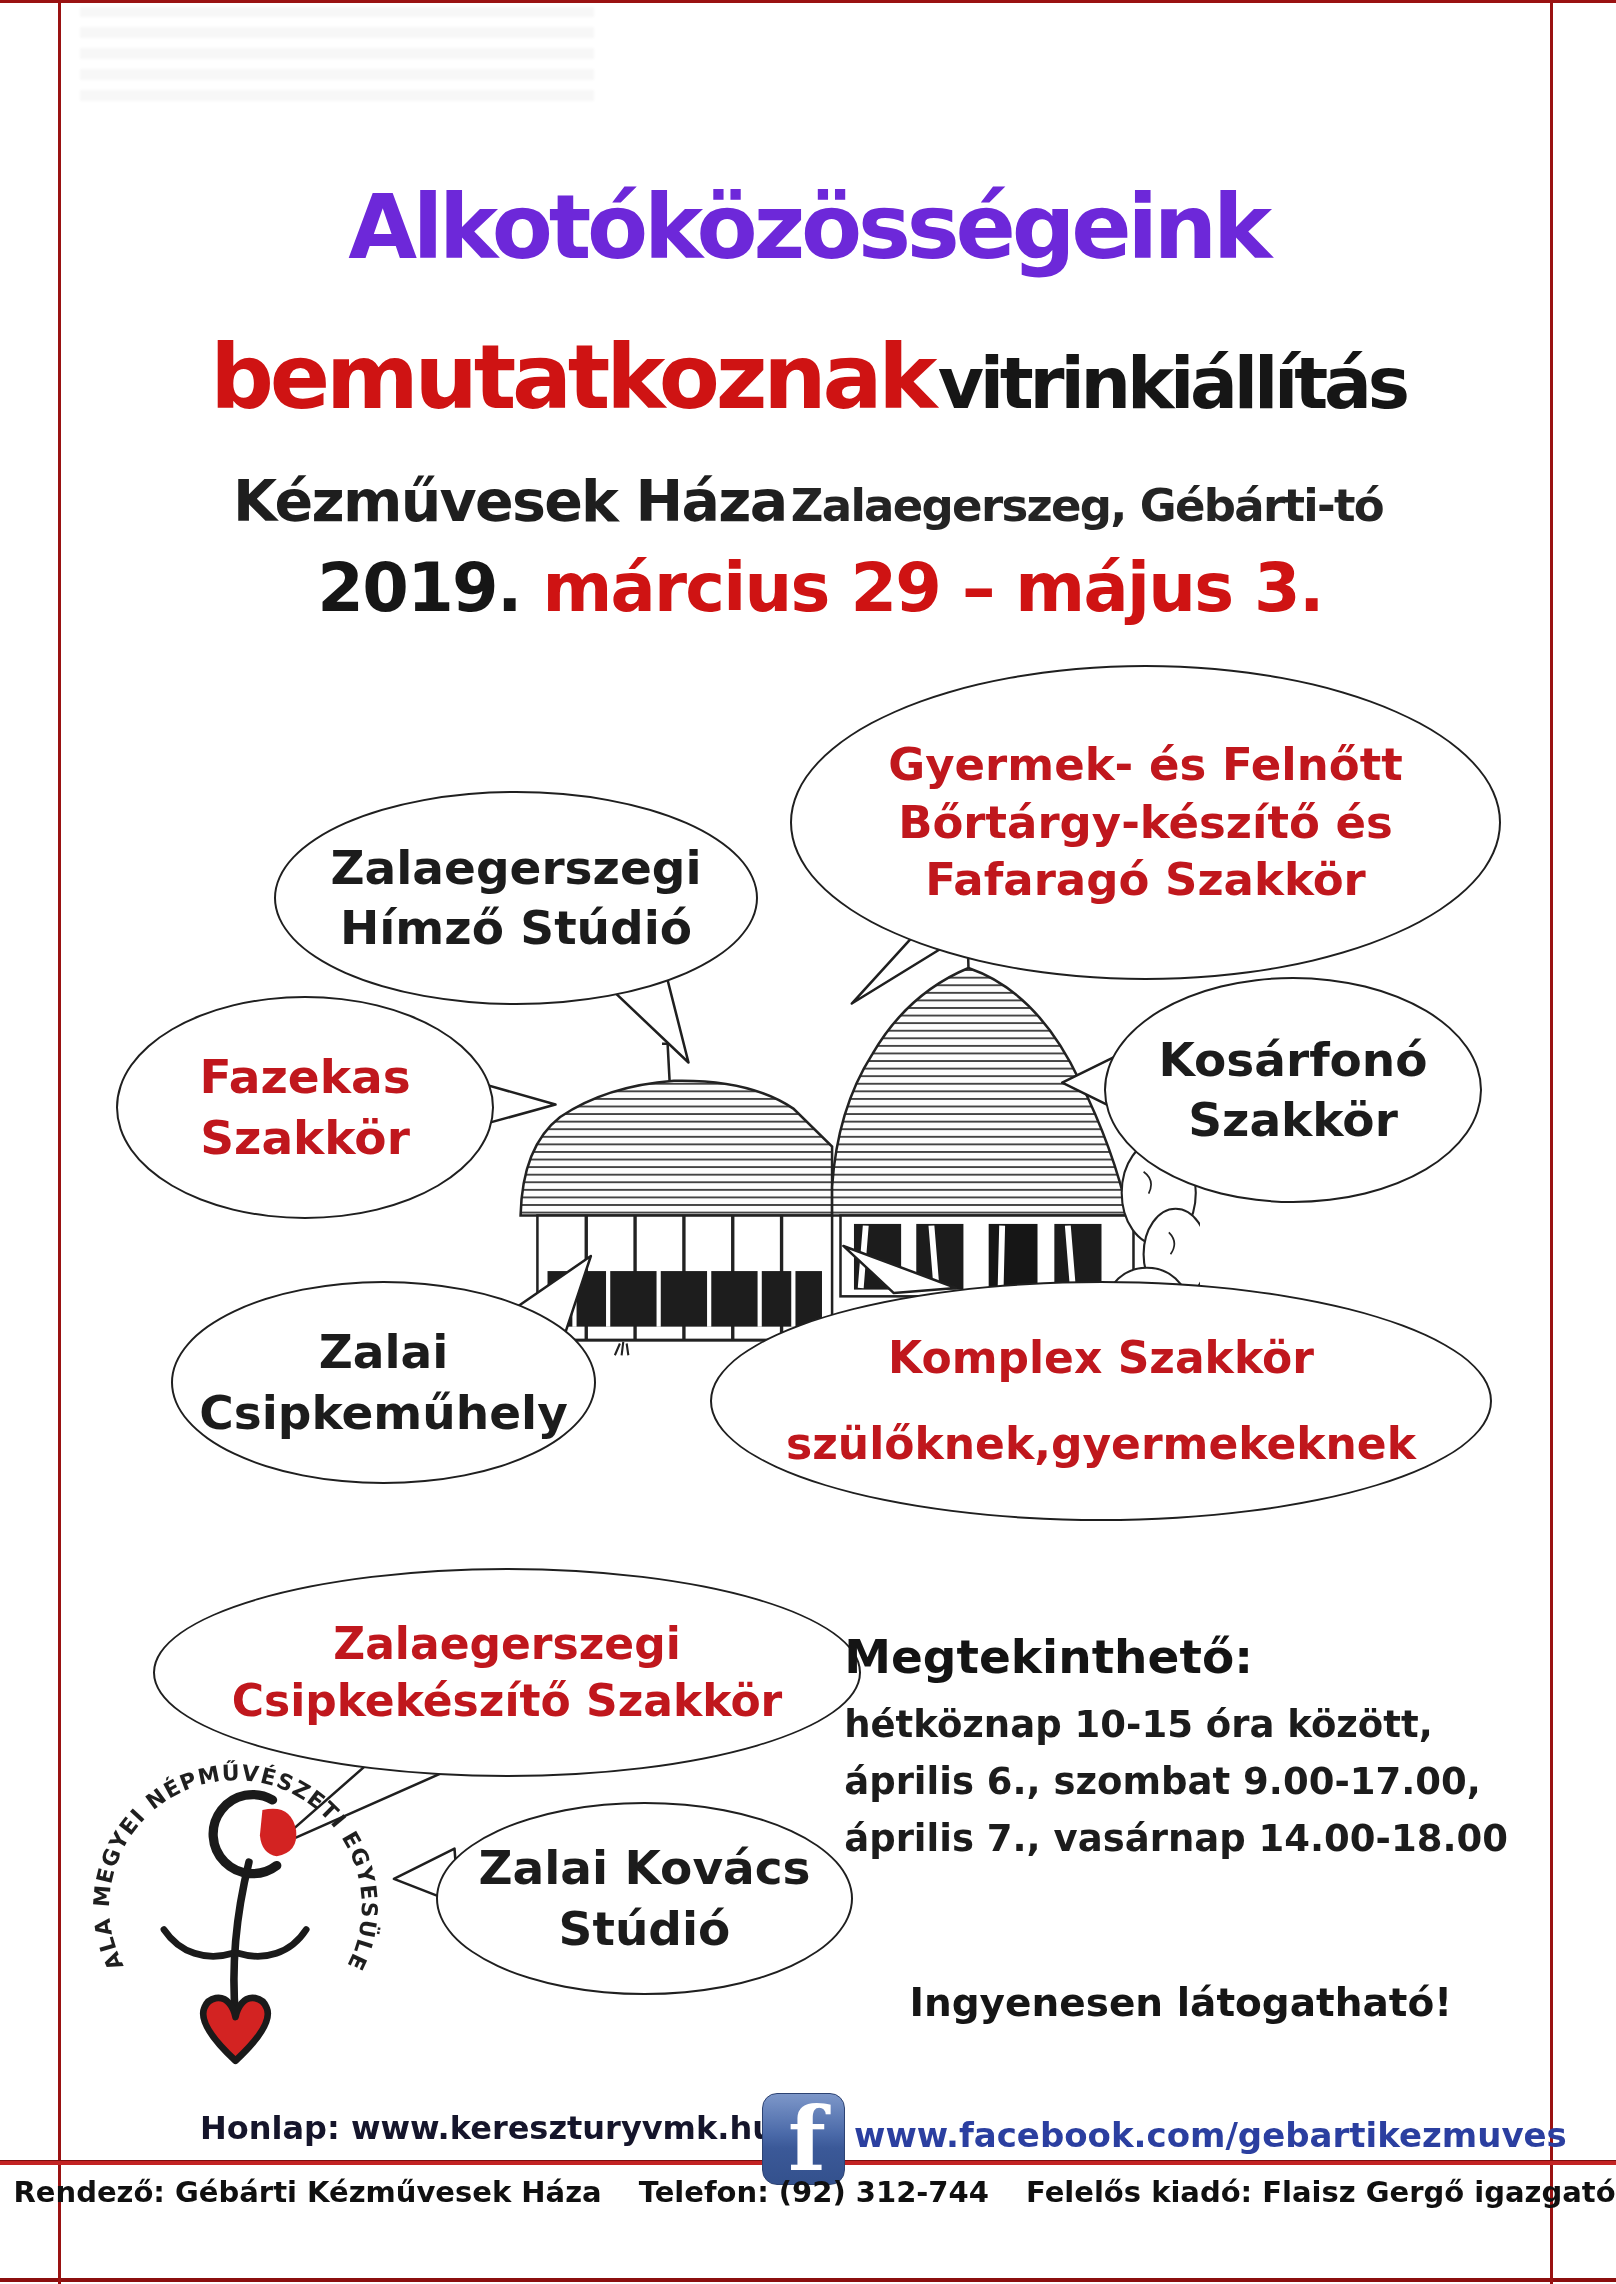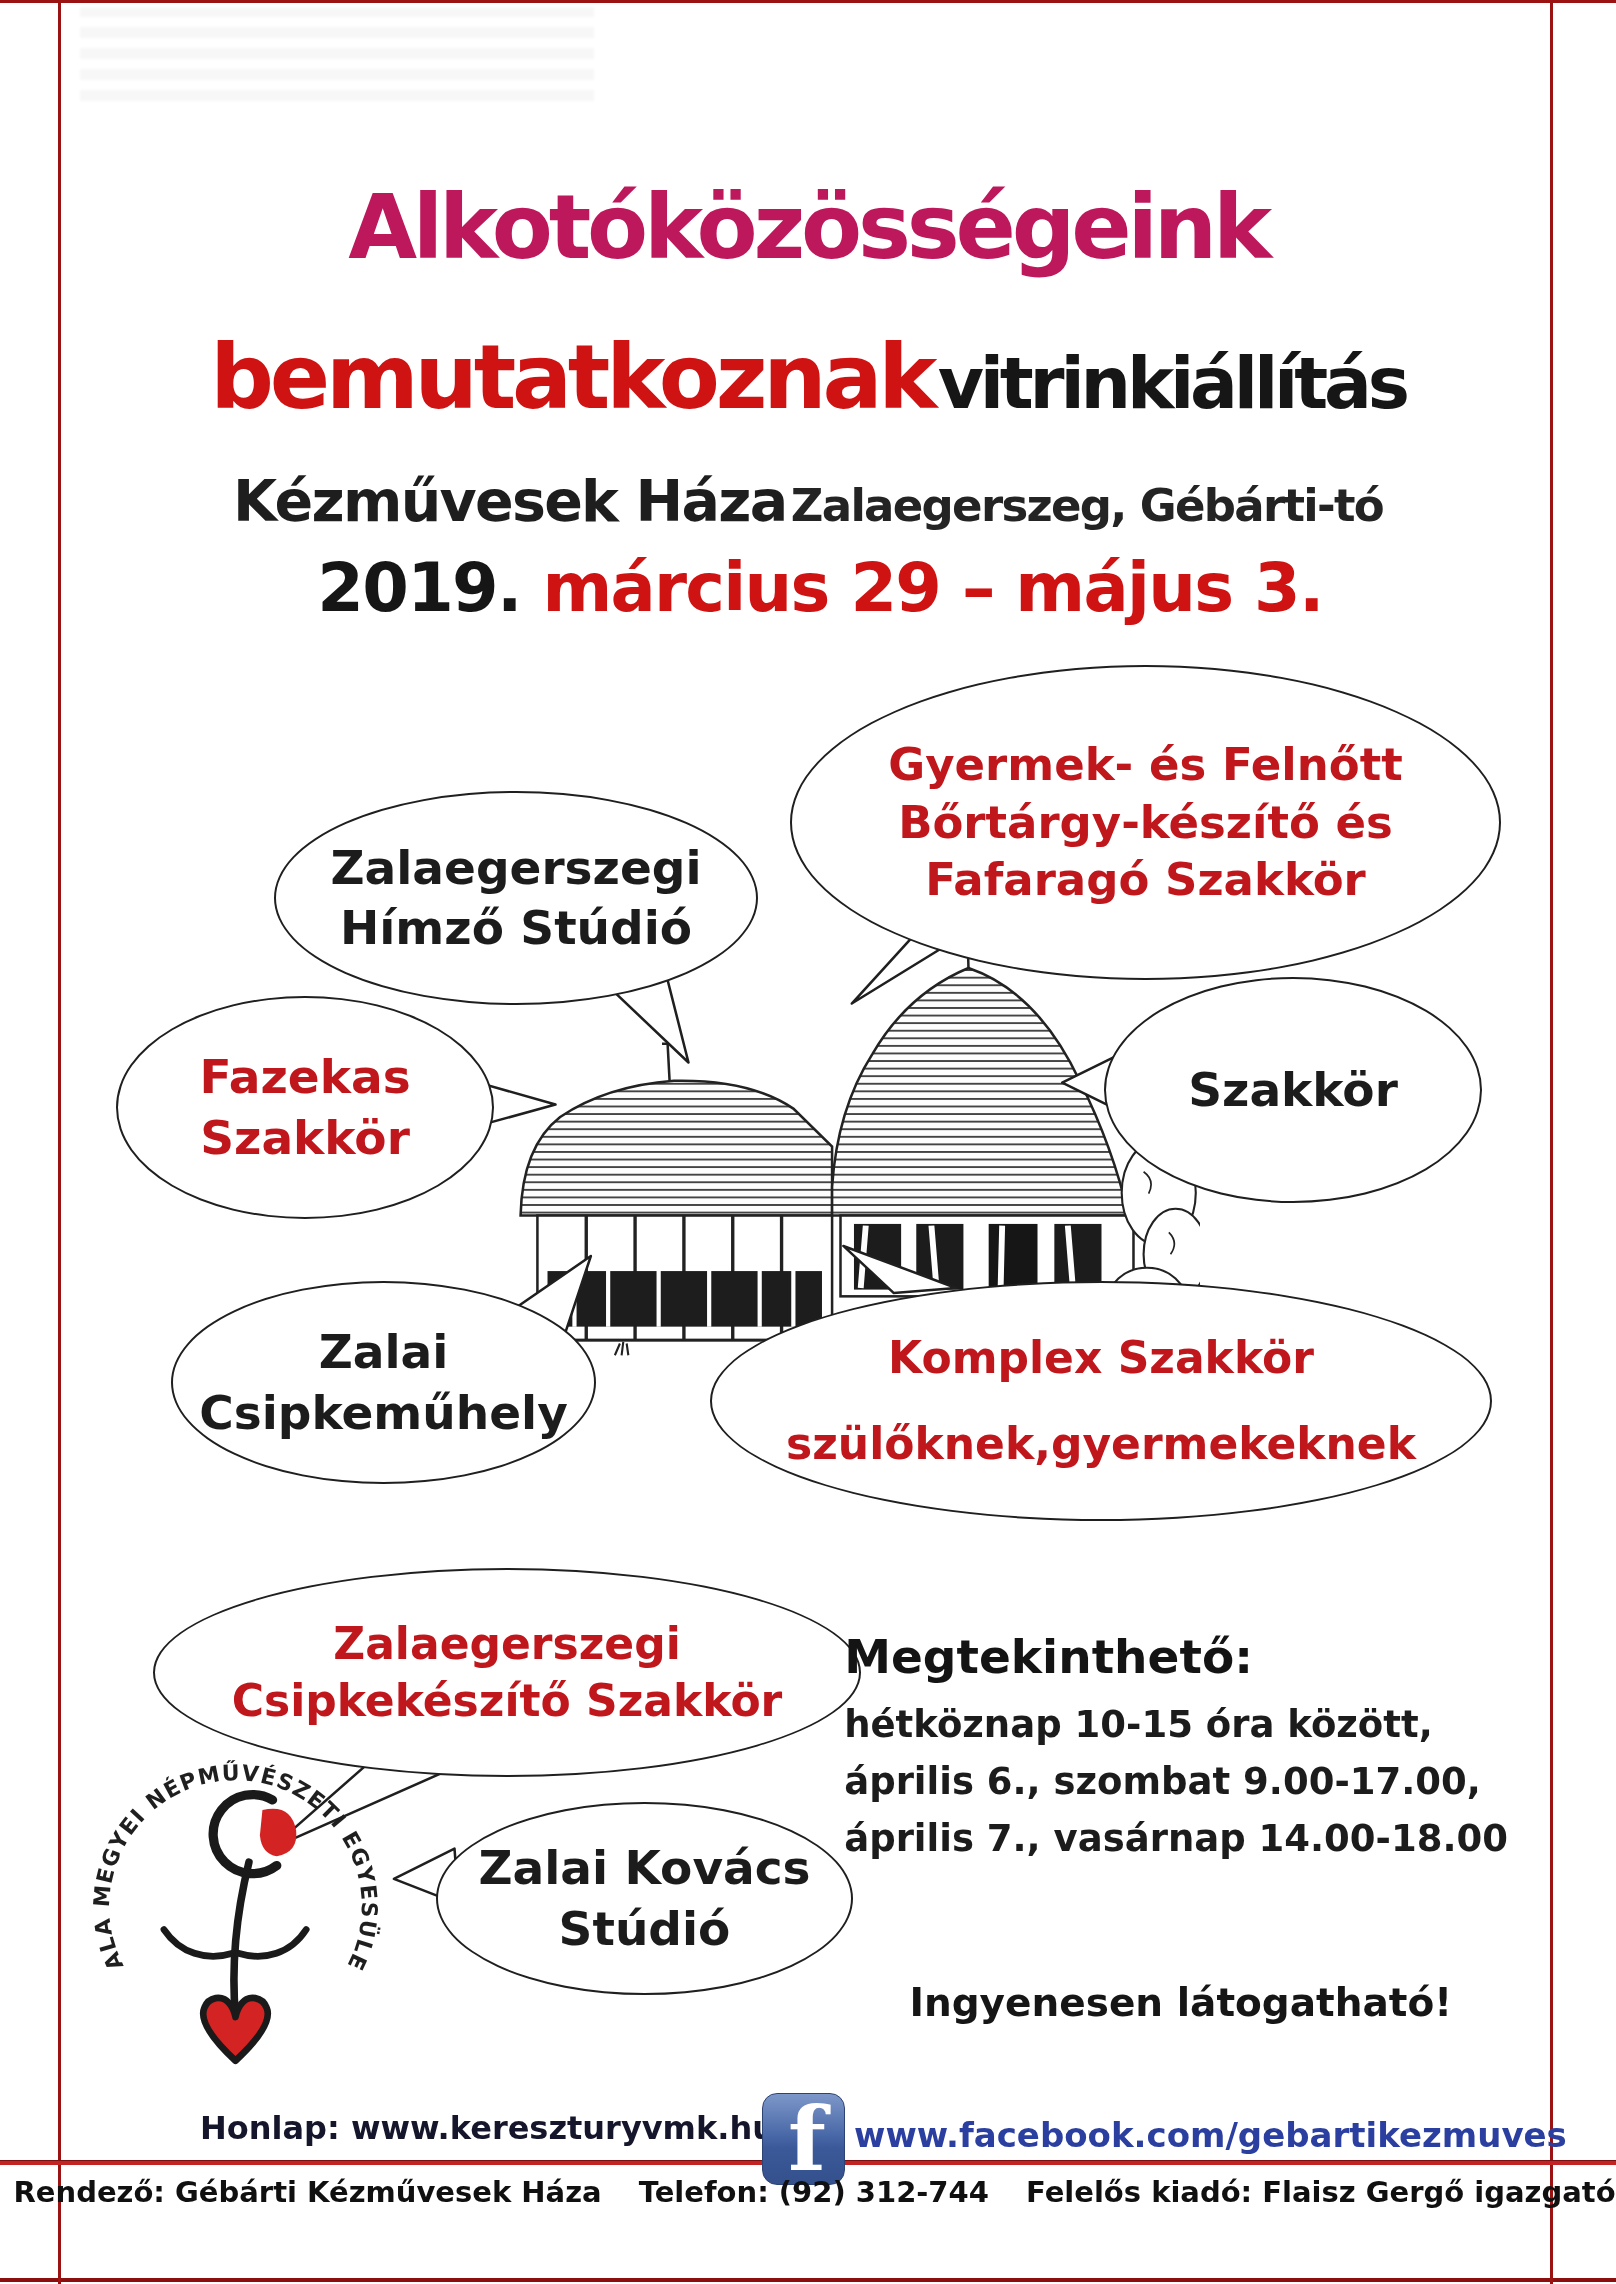--- a/index.html
+++ b/index.html
@@ -64,21 +64,21 @@
 
 <div class="page">
 
   <div class="frame-top"></div>
   <div class="frame-bottom"></div>
   <div class="frame-left"></div>
   <div class="frame-right"></div>
   <div class="rule-red"></div>
   <div class="ghost"></div>
 
-  <div class="t-center title1" style="color:#be185d;">Alkotóközösségeink</div>
+  <div class="t-center title1" style="color:#6d28d9;">Alkotóközösségeink</div>
   <div class="t-center title2">
     <span class="big-red" style="color:#cf1313;margin-top:40px;">bemutatkoznak</span>
     <span class="big-black"> vitrinkiállítás</span>
   </div>
   <div class="t-center venue">
     <span class="v-bold">Kézművesek Háza</span>
     <span class="v-rest"> Zalaegerszeg, Gébárti-tó</span>
   </div>
   <div class="t-center dateline">
     <span style="color:#161616;">2019.</span>
@@ -147,20 +147,21 @@
   <div class="bubble b-bortargy red">
     <span>Gyermek- és Felnőtt</span>
     <span>Bőrtárgy-készítő és</span>
     <span>Fafaragó Szakkör</span>
   </div>
   <div class="bubble b-fazekas red">
     <span>Fazekas</span>
     <span>Szakkör</span>
   </div>
   <div class="bubble b-kosarfono blk">
+    <span>Kosárfonó</span>
     <span>Szakkör</span>
   </div>
   <div class="bubble b-csipkemuhely blk">
     <span>Zalai</span>
     <span>Csipkeműhely</span>
   </div>
   <div class="bubble b-komplex red">
     <span>Komplex Szakkör</span>
     <span>szülőknek,gyermekeknek</span>
   </div>

